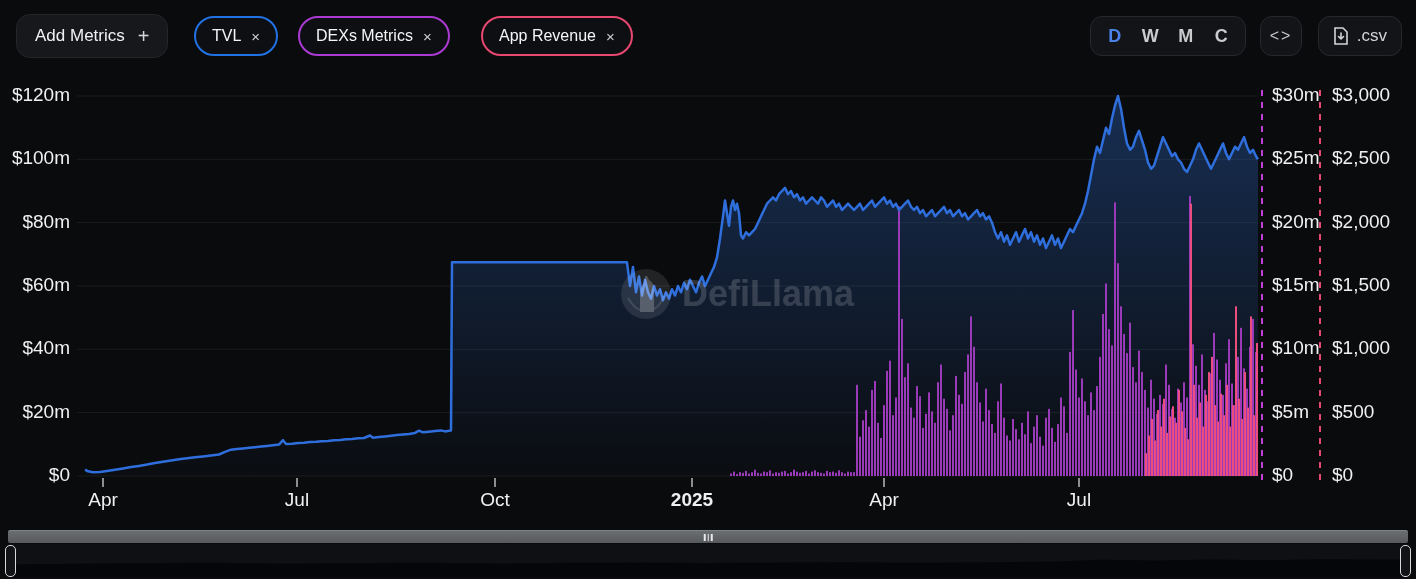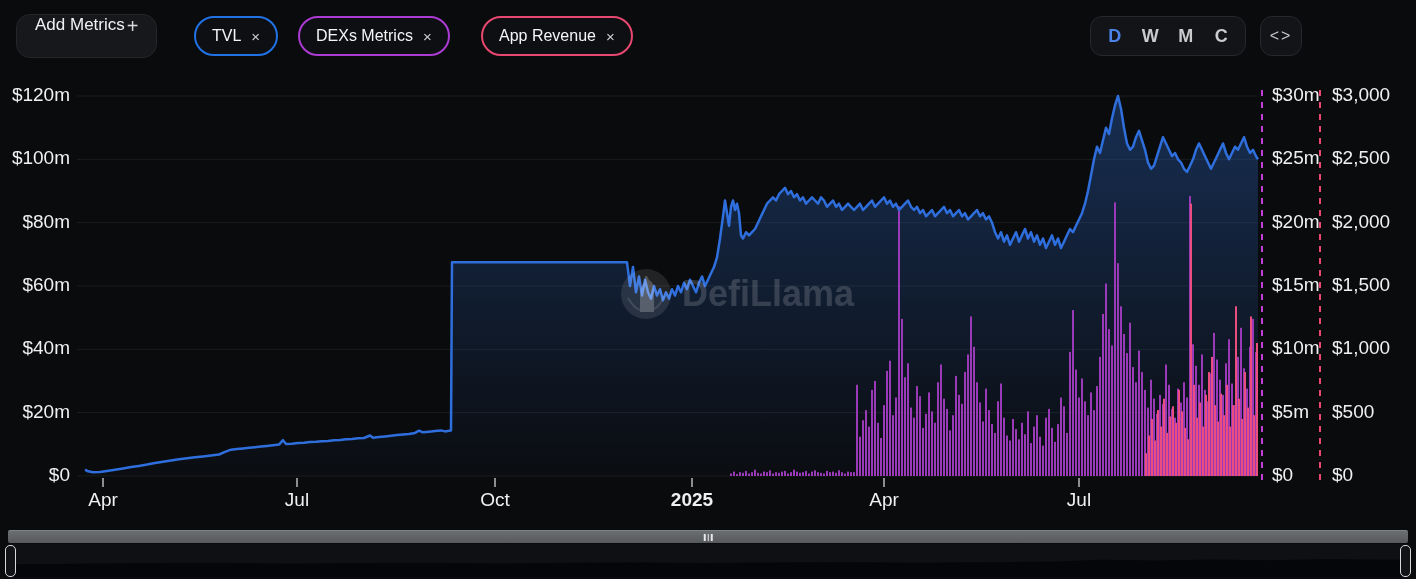--- a/index.html
+++ b/index.html
@@ -5,21 +5,21 @@
   * { margin:0; padding:0; box-sizing:border-box; }
   html,body { background:#0a0b0d; }
   body { font-family:"Liberation Sans", sans-serif; }
   #app {
     position:relative; width:1416px; height:579px;
     background:#0a0b0d; overflow:hidden; color:#eceded;
   }
   
   .header { position:absolute; top:0; left:0; width:1416px; height:72px; }
   .btn-dark {
-    position:absolute; display:flex; gap:2px;
+    position:absolute; display:flex; align-items:center; gap:13px;
     background:#17181b; border:1px solid #232529; border-radius:14px;
     color:#f0f1f2; font-size:17px; cursor:pointer;
   }
   .add-metrics { left:16px; top:14px; height:44px; padding:0 18px; font-weight:500; }
   .add-metrics .plus { font-size:20px; color:#d6d8da; font-weight:400; }
   .pill {
     position:absolute; top:16px; height:40px; display:flex; align-items:center; gap:10px;
     padding:16px 16px; border-radius:20px; background:#0e0f12;
     border:2px solid #555; color:#f4f5f6; font-size:16px; font-weight:500; cursor:pointer;
   }
@@ -109,20 +109,27 @@
       <span class="interval-btn active" style="color: rgb(74, 130, 232);">D</span>
       <span class="interval-btn">W</span>
       <span class="interval-btn">M</span>
       <span class="interval-btn">C</span>
     </div>
 
     <div class="embed-btn">
       <span>&lt;&gt;</span>
     </div>
 
+    <div class="csv-btn">
+      <svg width="16" height="18" viewBox="0 0 16 18">
+        <path d="M2 1 h8 l4 4 v12 h-12 z" fill="none" stroke="#d2d4d6" stroke-width="1.6"></path>
+        <path d="M8 6 v6 M5.5 9.5 L8 12 L10.5 9.5" fill="none" stroke="#d2d4d6" stroke-width="1.6" stroke-linecap="round" stroke-linejoin="round"></path>
+      </svg>
+      <span>.csv</span>
+    </div>
   </div>
 
   <svg id="chart-svg" width="1416" height="452" viewBox="0 0 1416 452">
       <defs>
         <linearGradient id="tvlFill" x1="0" y1="0" x2="0" y2="1">
           <stop offset="0%" stop-color="rgba(45,104,196,0.38)"></stop>
           <stop offset="100%" stop-color="rgba(45,104,196,0.02)"></stop>
         </linearGradient>
       </defs>
       <g>

